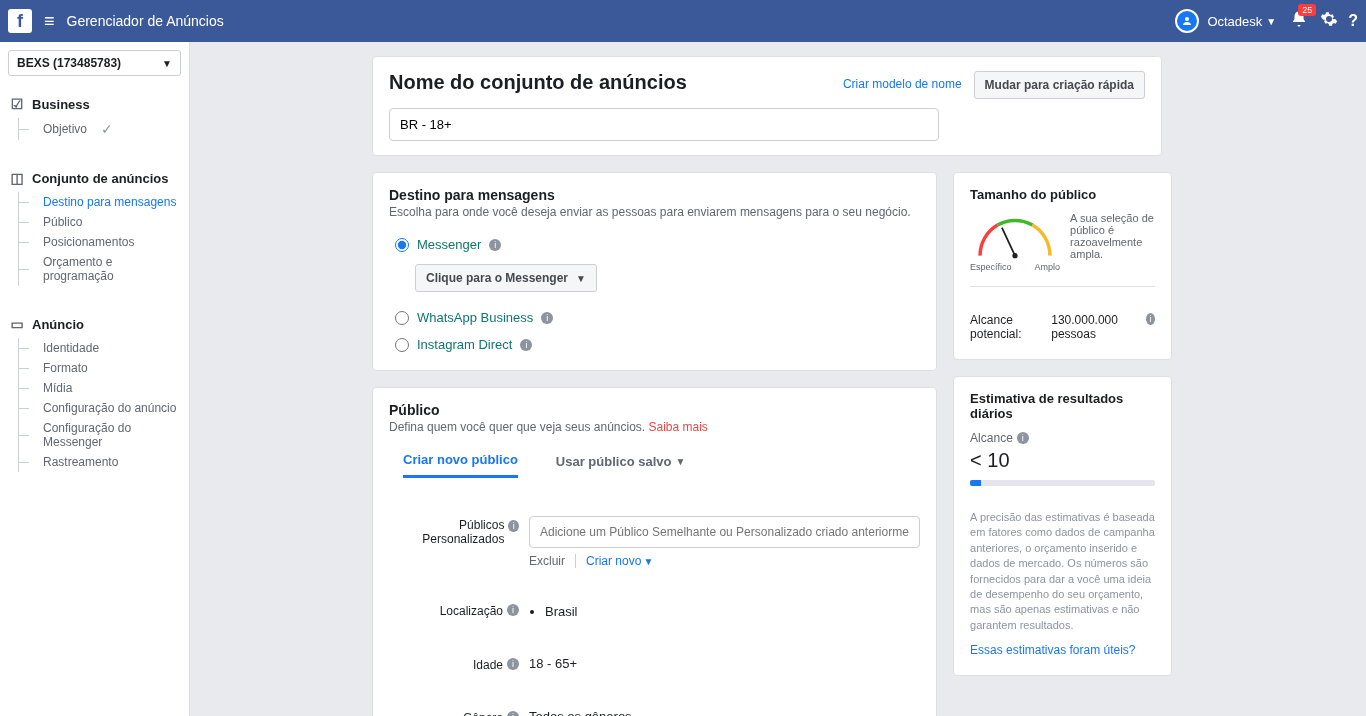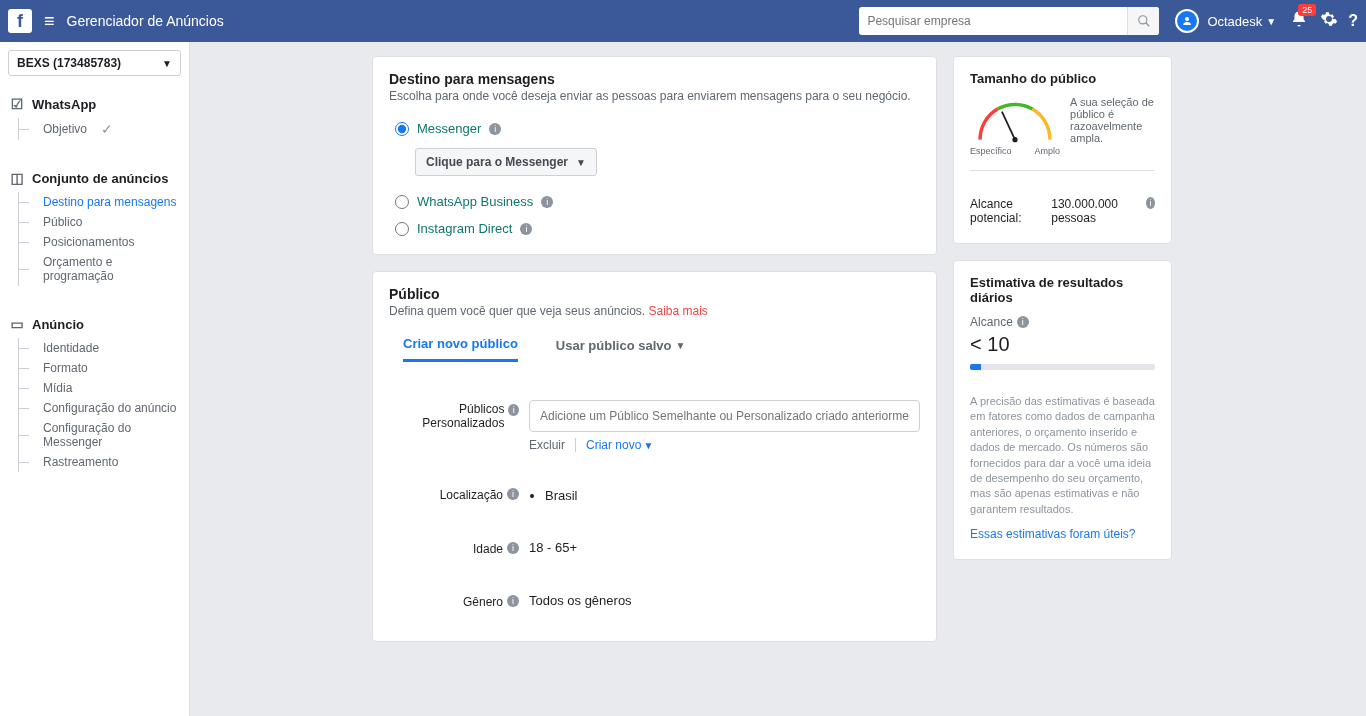--- a/index.html
+++ b/index.html
@@ -102,29 +102,20 @@
 ul { list-style: disc; }
 </style>
 </head>
 <body>
 
 <div class="topbar">
   <div class="fb-logo">f</div>
   <div class="hamburger">≡</div>
   <div class="app-title">Gerenciador de Anúncios</div>
   <div class="topbar-spacer"></div>
-  <div class="search-box">
-    <input type="text" placeholder="Pesquisar empresa" style="">
-    <div class="search-icon-btn">
-      <svg width="14" height="14" viewBox="0 0 24 24" fill="none" stroke="currentColor" stroke-width="2">
-          <circle cx="10" cy="10" r="7"></circle>
-          <line x1="21" y1="21" x2="15" y2="15"></line>
-        </svg>
-    </div>
-  </div>
   <div class="avatar">
     <svg width="12" height="12" viewBox="0 0 24 24" fill="currentColor">
         <circle cx="12" cy="8" r="4"></circle>
         <path d="M4 20c0-4 4-6 8-6s8 2 8 6"></path>
       </svg>
   </div>
   <div class="business-name">
     <span>Octadesk</span>
     <span class="caret">▼</span>
   </div>
@@ -146,21 +137,21 @@
 
   <div class="sidebar">
     <div class="account-select">
       <span>BEXS (173485783)</span>
       <span class="caret">▼</span>
     </div>
 
     <div class="sb-section">
       <div class="sb-head">
         <span class="hicon">☑</span>
-        <span>WhatsApp</span>
+        <span>Business</span>
       </div>
       <div class="sb-items">
         <div class="sb-item">
           <span>Objetivo</span>
           <span class="sb-check">✓</span>
         </div>
       </div>
     </div>
 
     <div class="sb-section">
@@ -207,20 +198,30 @@
           </div>
         <div class="sb-item">
             <span>Rastreamento</span>
           </div>
       </div>
     </div>
   </div>
 
   <div class="main">
 
+    <div class="center-wrap">
+      <div class="card header-card" style="flex-wrap:wrap;">
+        <div style="display:flex; width:100%; align-items:flex-start;">
+          <div class="page-title">Nome do conjunto de anúncios</div>
+          <a class="template-link">Criar modelo de nome</a>
+          <button class="switch-btn">Mudar para criação rápida</button>
+        </div>
+        <input class="name-input" type="text" style="width: 550px;" value="BR - 18+">
+      </div>
+    </div>
 
     <div class="content-area">
       <div class="content-left">
 
         <div class="card card-pad">
           <div class="section-title">Destino para mensagens</div>
           <div class="section-sub">Escolha para onde você deseja enviar as pessoas para enviarem mensagens para o seu negócio.</div>
 
           <div class="radio-row">
             <input type="radio" name="dest" checked="" style="">

